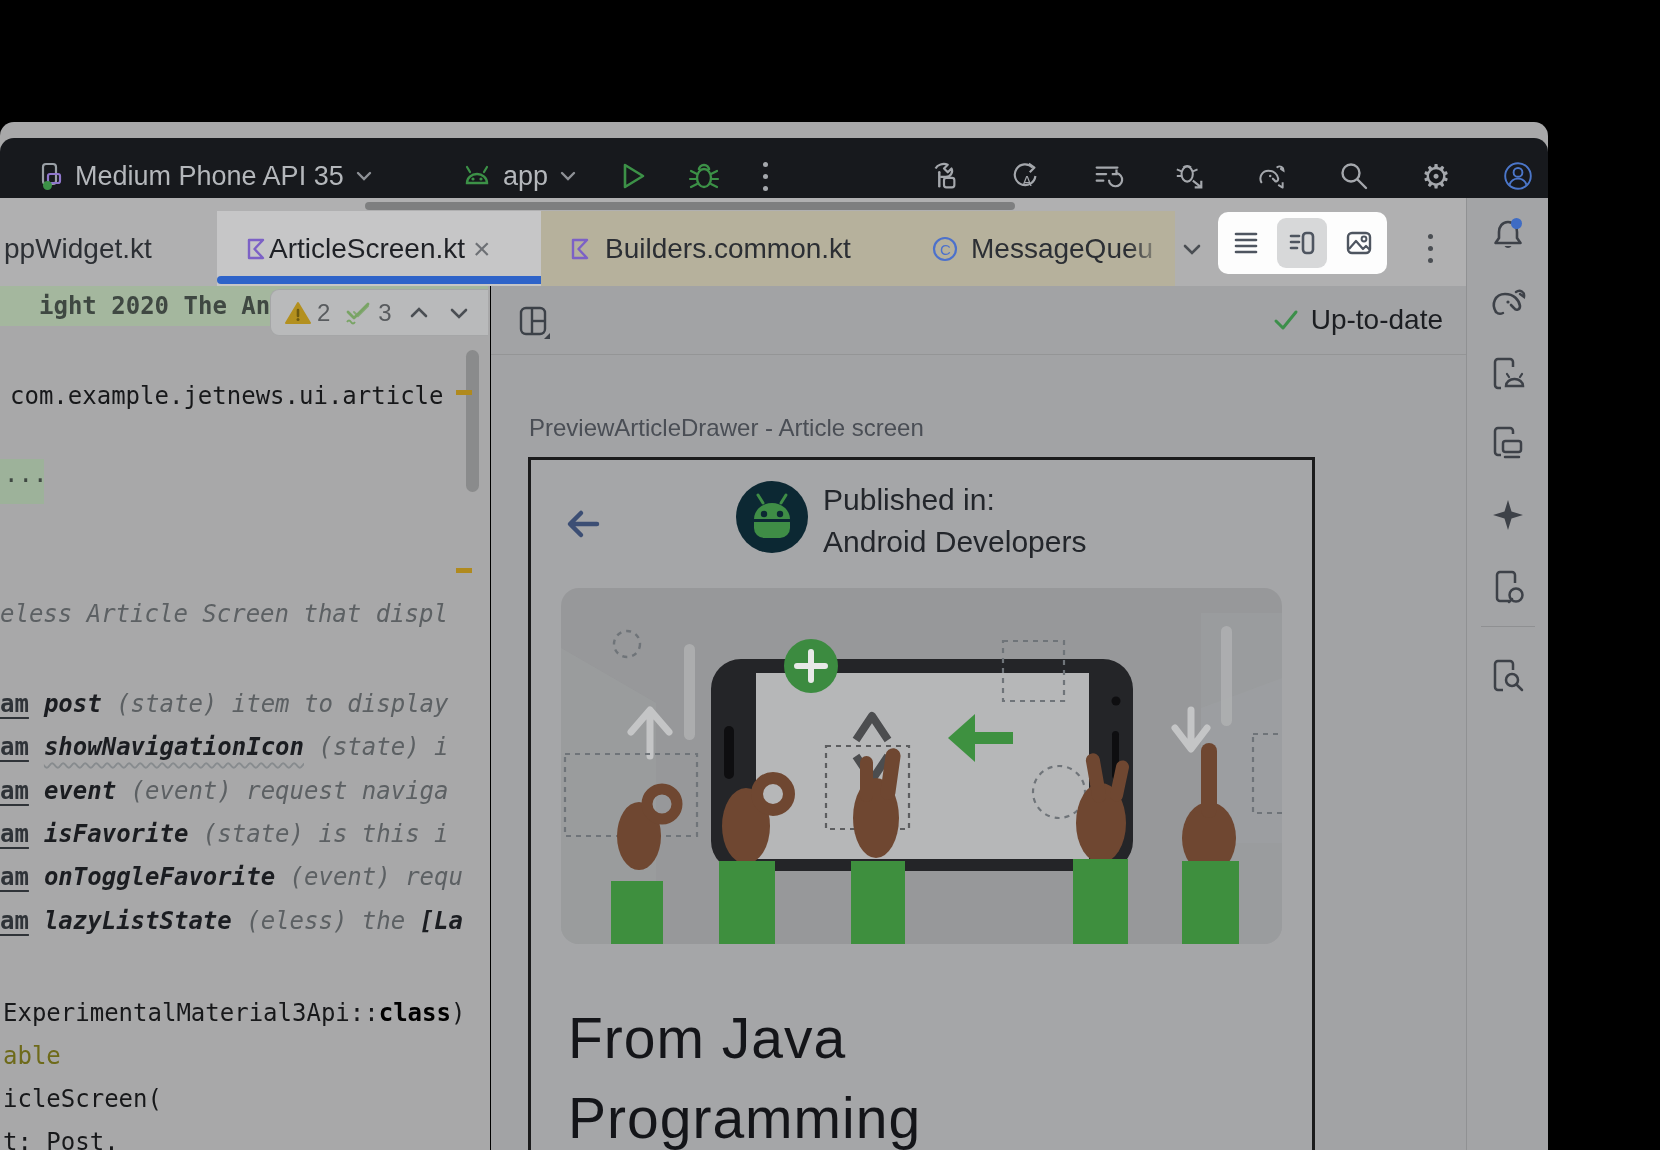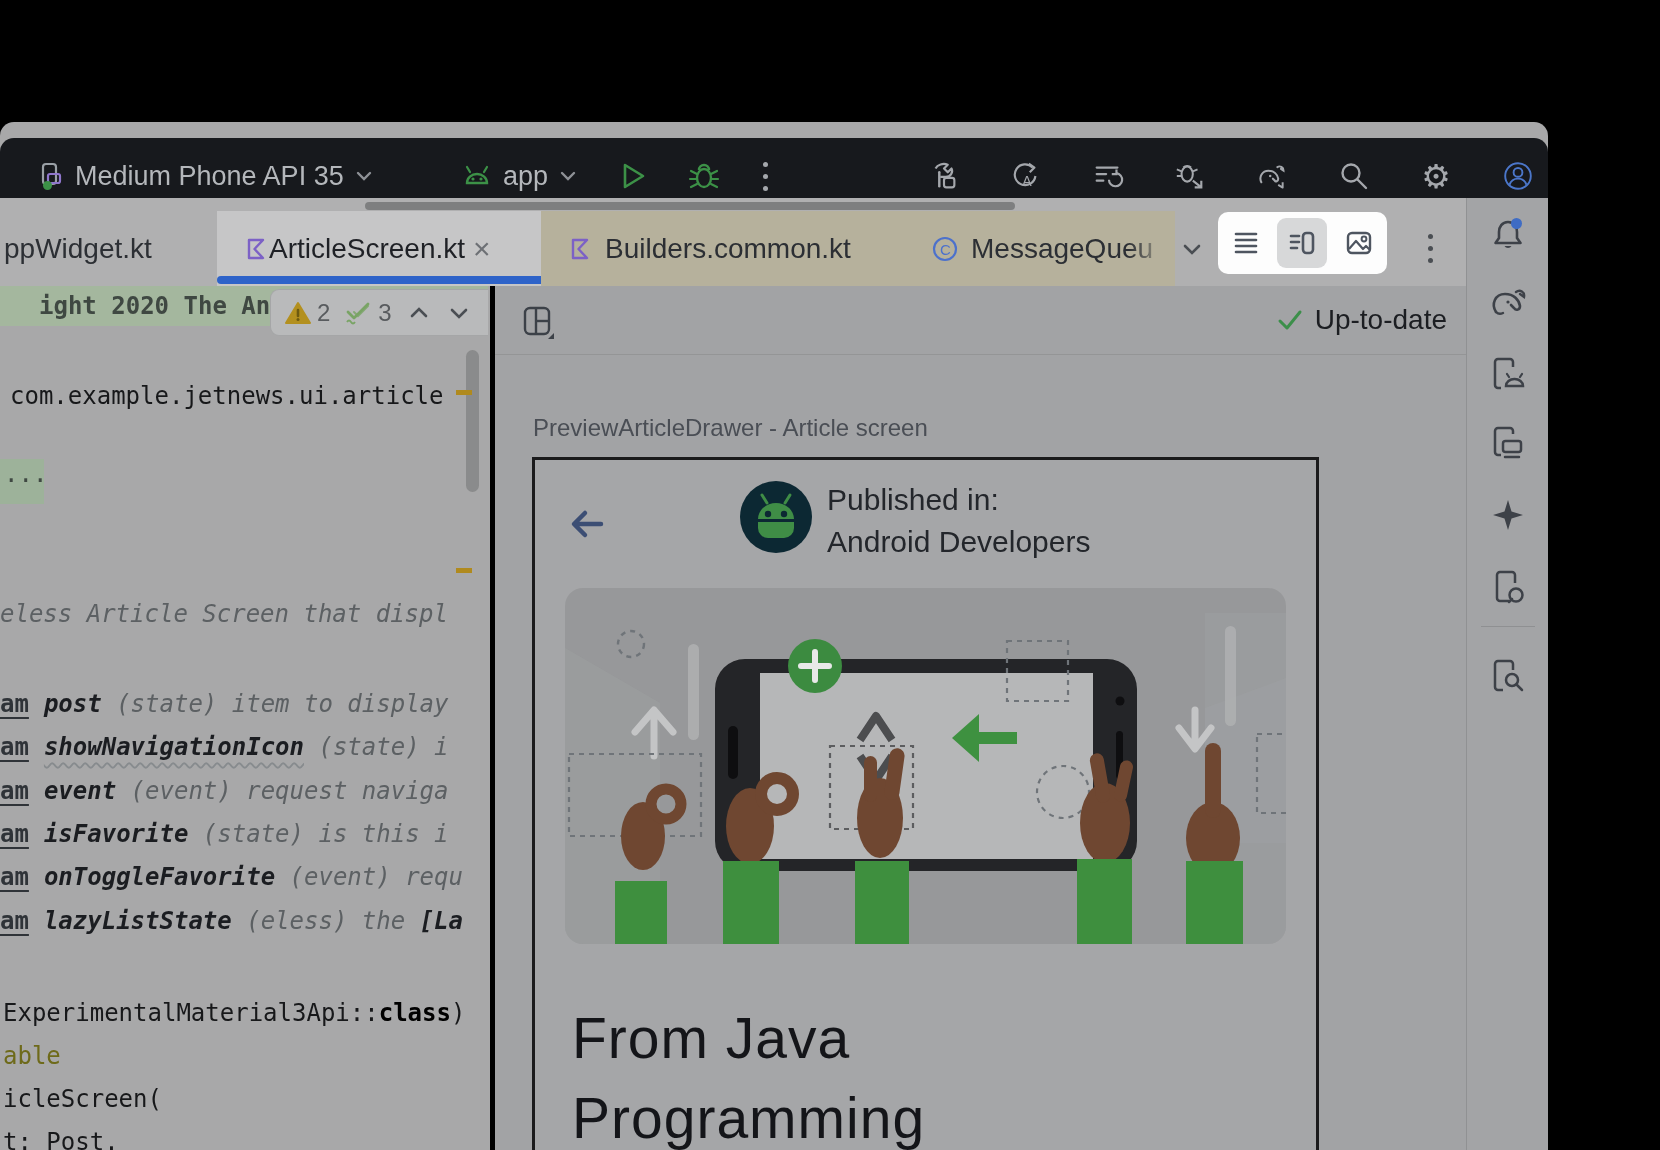--- a/index.html
+++ b/index.html
@@ -41,21 +41,21 @@
   .crest{color:#5c6063;font-style:italic;}
   .plink{color:#1b1d21;font-weight:bold;font-style:italic;}
   .kw{color:#000000;font-weight:bold;}
   .annot{color:#6e6a1a;}
   #insp-widget{position:absolute;left:270px;top:3px;width:218px;height:45px;background:#b9babb;border:1px solid #a5a6a7;
      border-right:none;border-radius:9px 0 0 9px;display:flex;align-items:center;font-family:"Liberation Sans",sans-serif;}
   .insp-count{font-size:24px;color:#585b5e;}
   #ed-scrollthumb{position:absolute;left:466px;top:64px;width:13px;height:142px;background:#8a8b8c;border-radius:7px;}
   .stripe-mark{position:absolute;left:456px;width:16px;height:5px;background:#b08a1e;}
   
-  #preview{position:absolute;left:490px;top:0;width:976px;height:100%;background:#a2a3a5;border-left:5px solid #000000;}
+  #preview{position:absolute;left:490px;top:0;width:976px;height:100%;background:#a2a3a5;border-left:1px solid #000000;}
   #preview-header{position:absolute;left:0;top:0;width:100%;height:68px;border-bottom:1px solid #949596;}
   #uptodate{position:absolute;right:24px;top:0;height:68px;display:flex;align-items:center;gap:11px;
      font-size:28px;color:#1c1e22;}
   #preview-label{position:absolute;left:38px;top:128px;font-size:24px;color:#4a4e55;}
   #device-frame{position:absolute;left:37px;top:171px;width:781px;height:700px;border:3px solid #1b1b1c;background:#a5a6a8;}
   #pub-block{position:absolute;left:292px;top:19px;font-size:30px;color:#23262b;line-height:42px;}
   #article-title{position:absolute;left:37px;top:538px;font-size:57px;line-height:80px;color:#141519;font-weight:500;letter-spacing:1px;}
   #hero{position:absolute;left:30px;top:128px;width:721px;height:356px;border-radius:18px;overflow:hidden;}
   
   #stripe{position:absolute;left:1466px;top:76px;width:82px;height:952px;background:#a3a4a6;border-left:1px solid #909193;}

